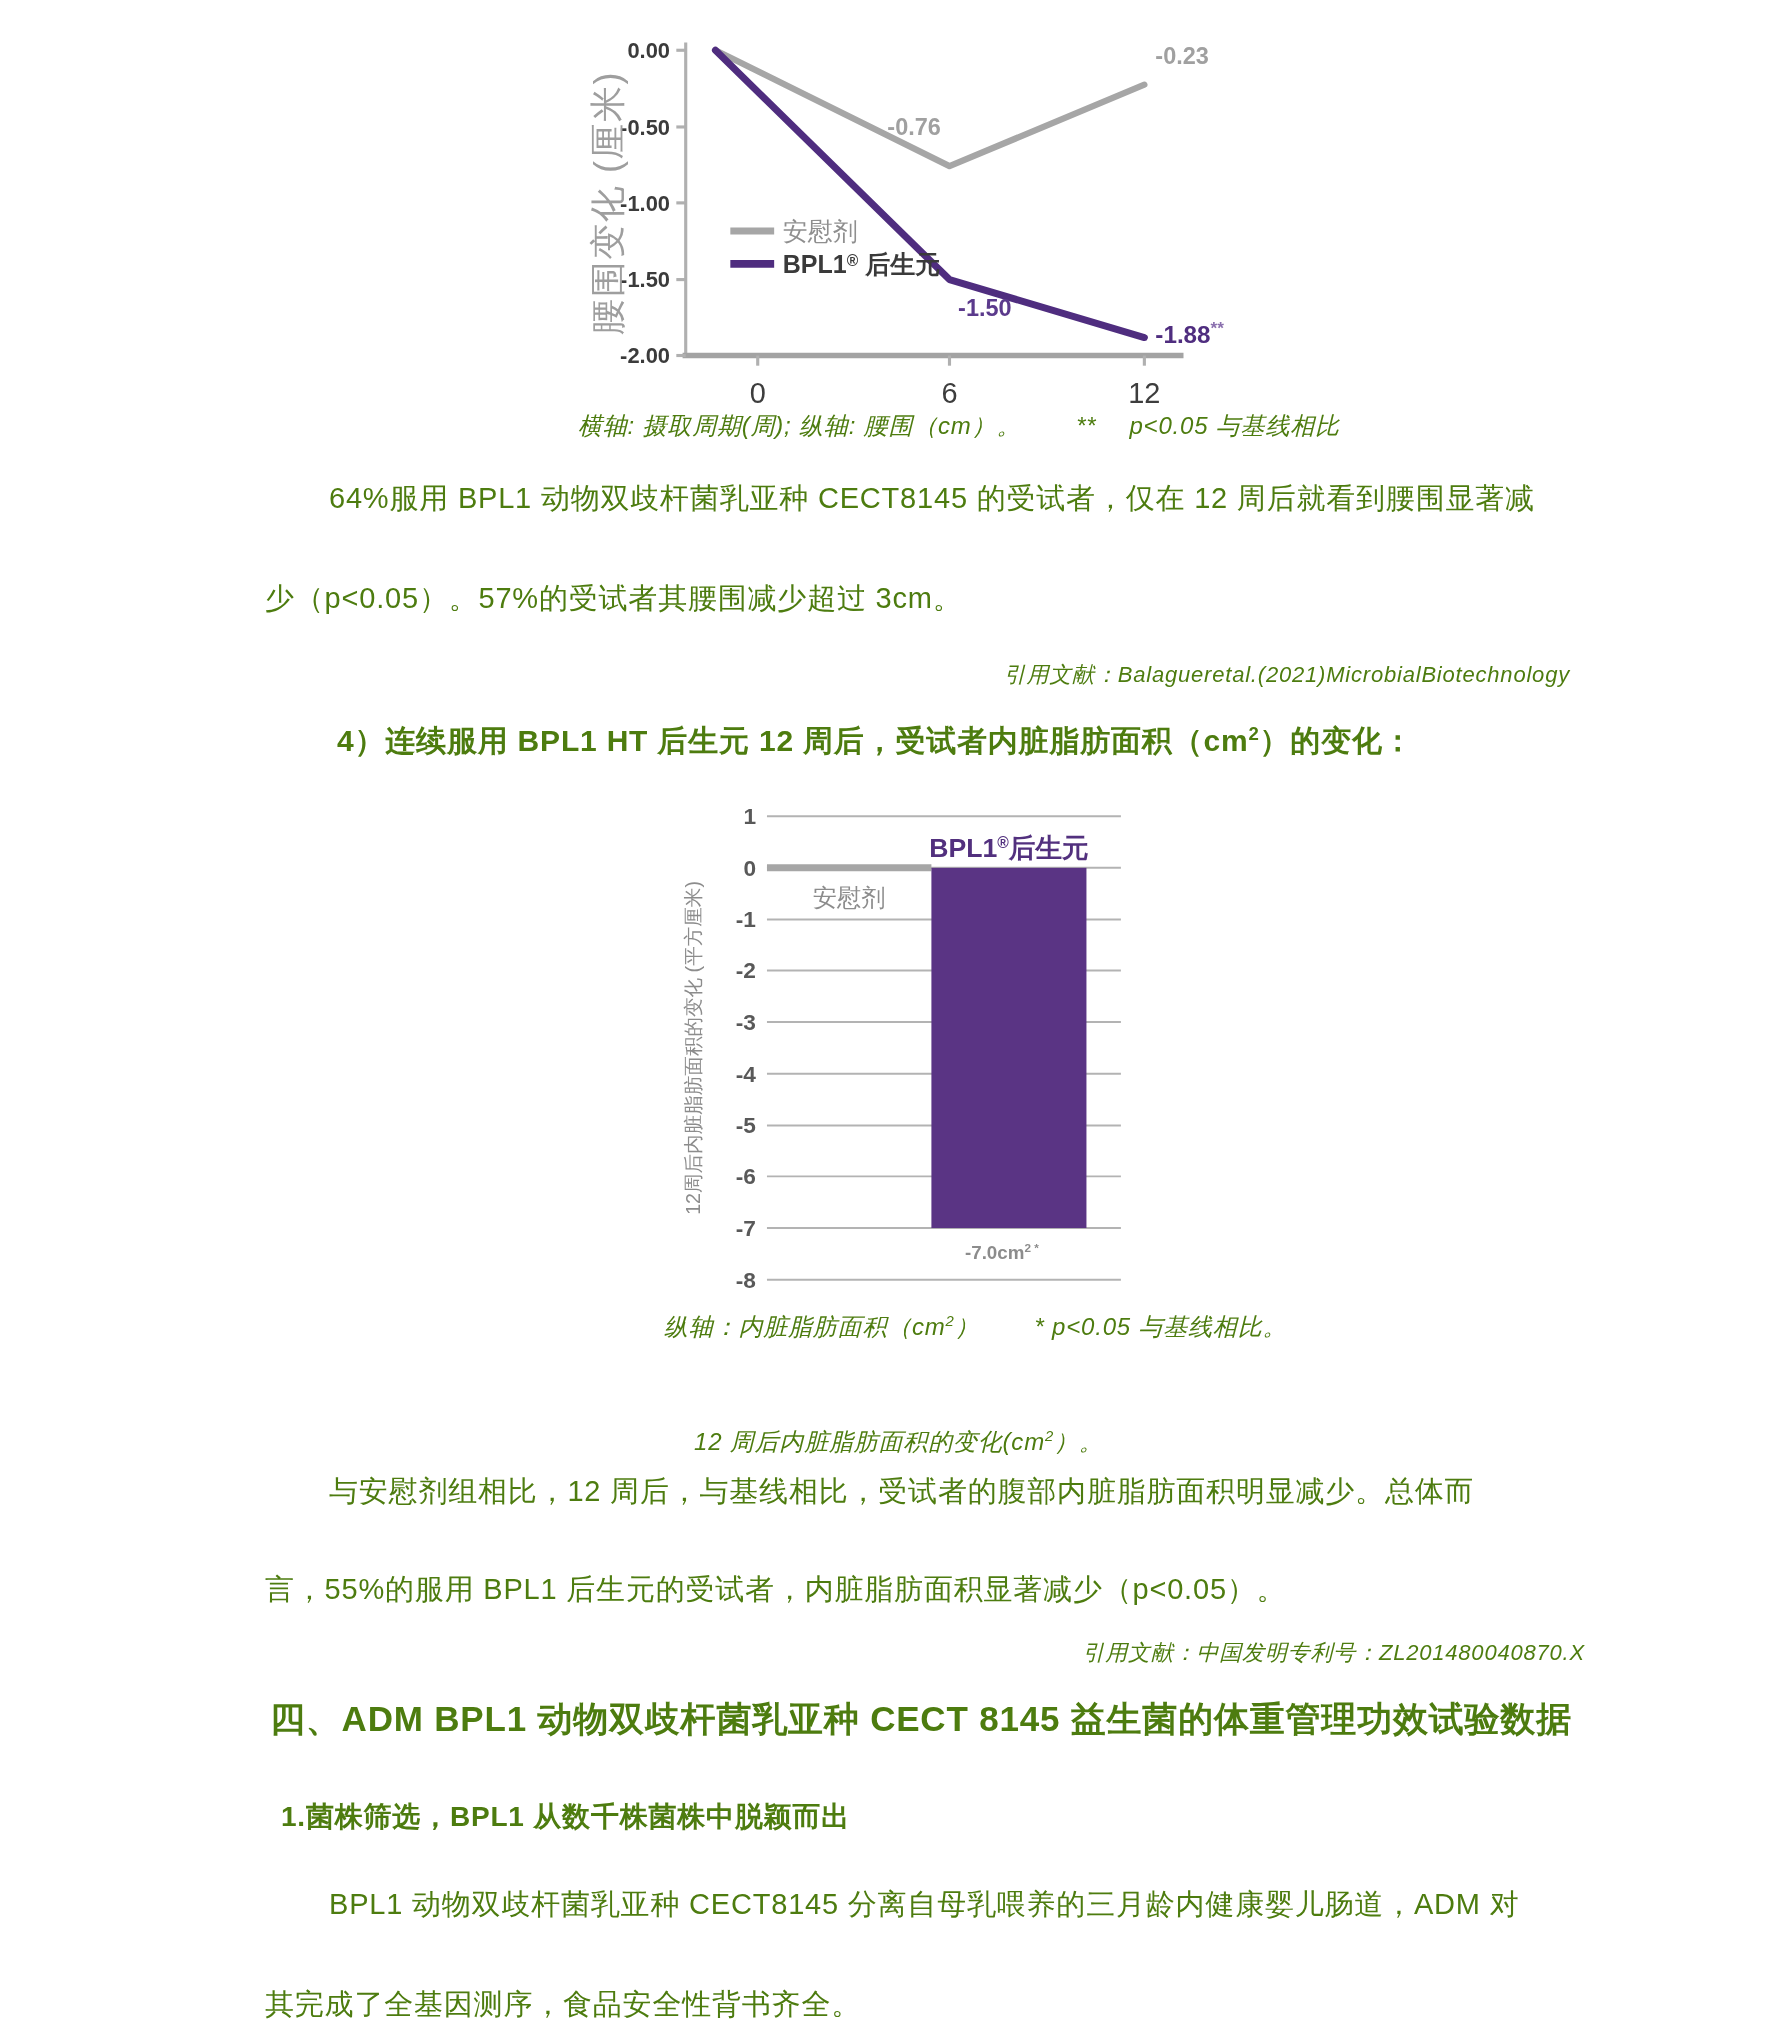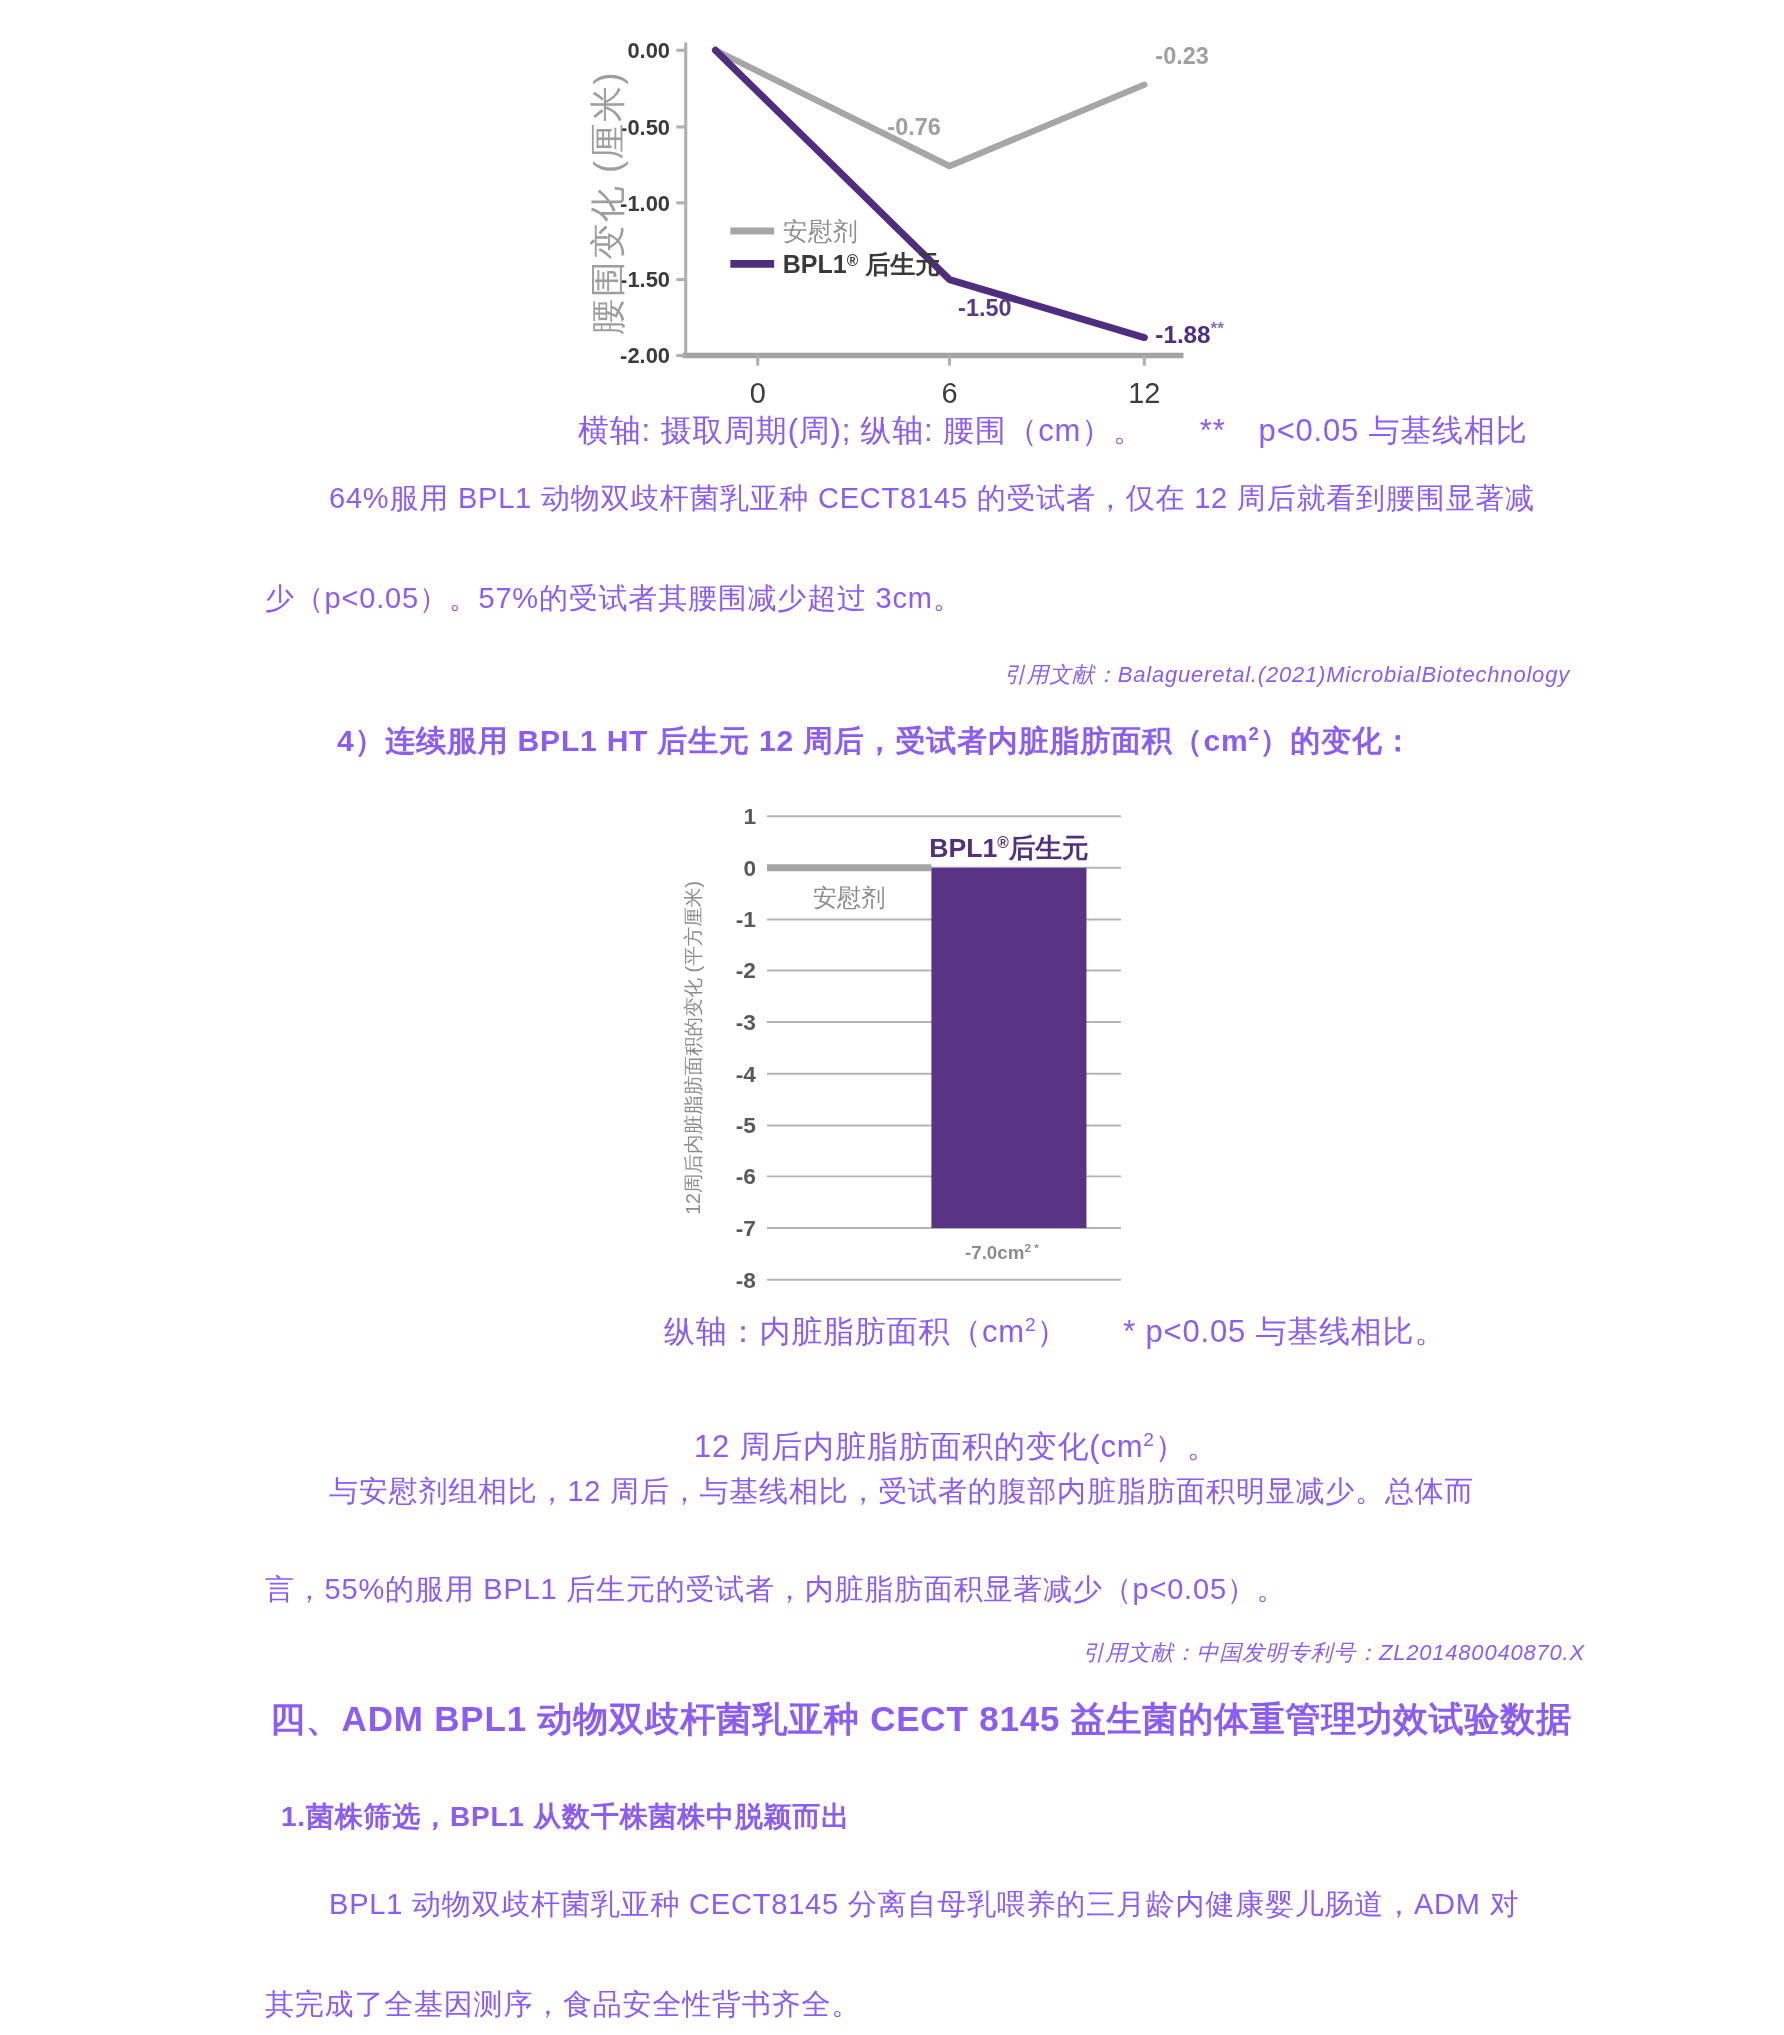--- a/index.html
+++ b/index.html
@@ -1,22 +1,22 @@
 <!DOCTYPE html>
 <html style="font-size:12.5px"><head>
 <meta charset="utf-8">
 <style>
   html,body{margin:0;padding:0;background:#e8e8e8;}
   .page{
     position:relative;width:1784px;height:2035px;background:#ffffff;
-    font-family:"Liberation Sans","DejaVu Sans",sans-serif;color:#8b5cf6;overflow:hidden;
+    font-family:"Liberation Sans","DejaVu Sans",sans-serif;color:#4d7c0f;overflow:hidden;
   }
   .abs{position:absolute;white-space:nowrap;}
   .body-text{font-size:29px;letter-spacing:0.8px;}
-  .caption{font-size:31px;letter-spacing:0.8px;}
+  .caption{font-size:24px;letter-spacing:0.8px;font-style:italic;}
   .citation{font-size:22px;font-style:italic;letter-spacing:0.8px;}
   .h-sub{font-size:30px;font-weight:700;letter-spacing:0.8px;}
   .h-main{font-size:35px;font-weight:700;letter-spacing:0.8px;}
   .h-sec{font-size:28px;font-weight:700;letter-spacing:0.8px;}
   .sup{font-size:0.62em;vertical-align:super;}
   .gap-lg{margin-left:55px;}
   .gap-md{margin-left:33px;}
   svg text{font-family:"Liberation Sans","DejaVu Sans",sans-serif;}
 </style>
 </head>

